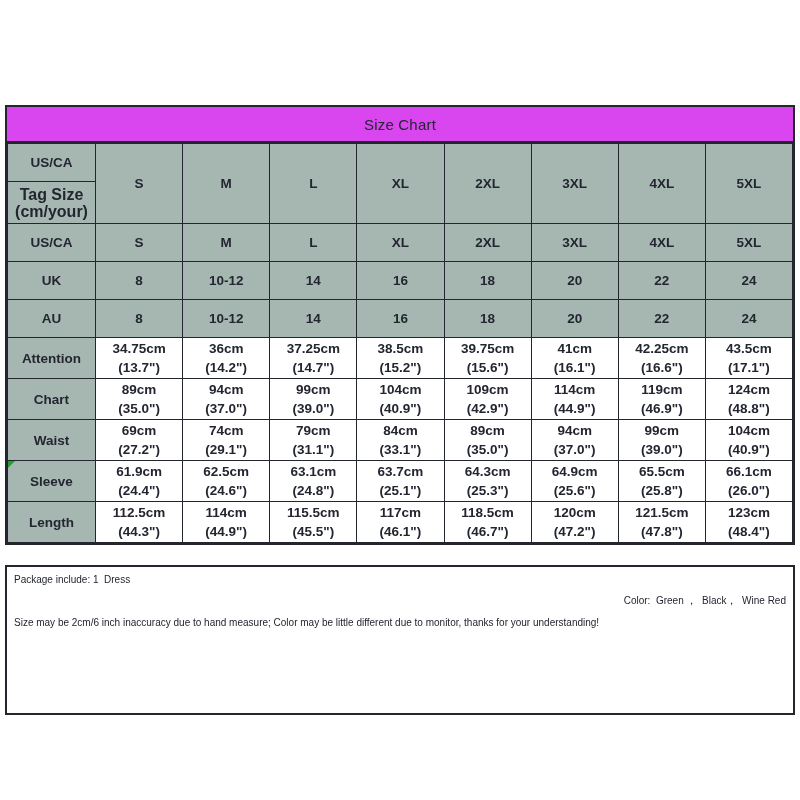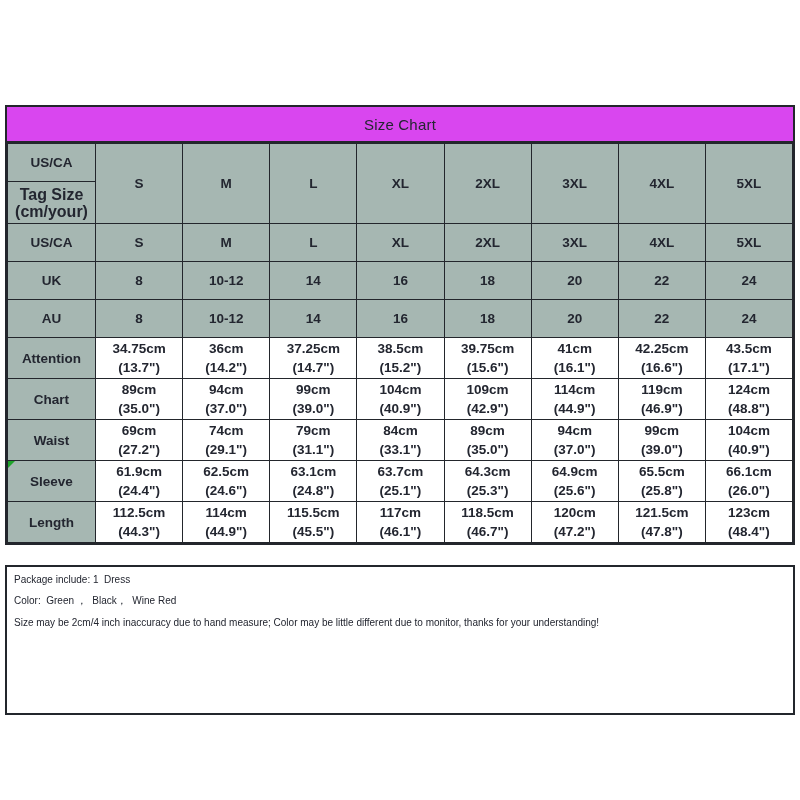--- a/index.html
+++ b/index.html
@@ -54,21 +54,21 @@
     background:#fff;
     padding:2px 7px 2px 7px;
     font-size:10px;
     margin-top:20px;
   }
   .footer-box .info-line{
     white-space:pre-wrap;
     line-height:21px;
     padding:0;
   }
-  .footer-box .info-line.tall{line-height:22px;}
+  .footer-box .info-line.tall{line-height:22px;text-align:right;}
 </style>
 </head>
 <body>
 
 <div class="page">
 
   <div class="chart-box">
     <div class="title-row">Size Chart</div>
     <table class="size-table">
       <colgroup>
@@ -308,16 +308,16 @@
               <div class="inch">(48.4")</div>
             </td>
           </tr>
         </tbody>
     </table>
   </div>
 
   <div class="footer-box">
     <div class="info-line">Package include: 1  Dress</div>
     <div class="info-line tall">Color:  Green ，  Black，  Wine Red</div>
-    <div class="info-line">Size may be 2cm/4 inch inaccuracy due to hand measure; Color may be little different due to monitor, thanks for your understanding!</div>
+    <div class="info-line">Size may be 2cm/6 inch inaccuracy due to hand measure; Color may be little different due to monitor, thanks for your understanding!</div>
   </div>
 
 </div>
 
 </body></html>

